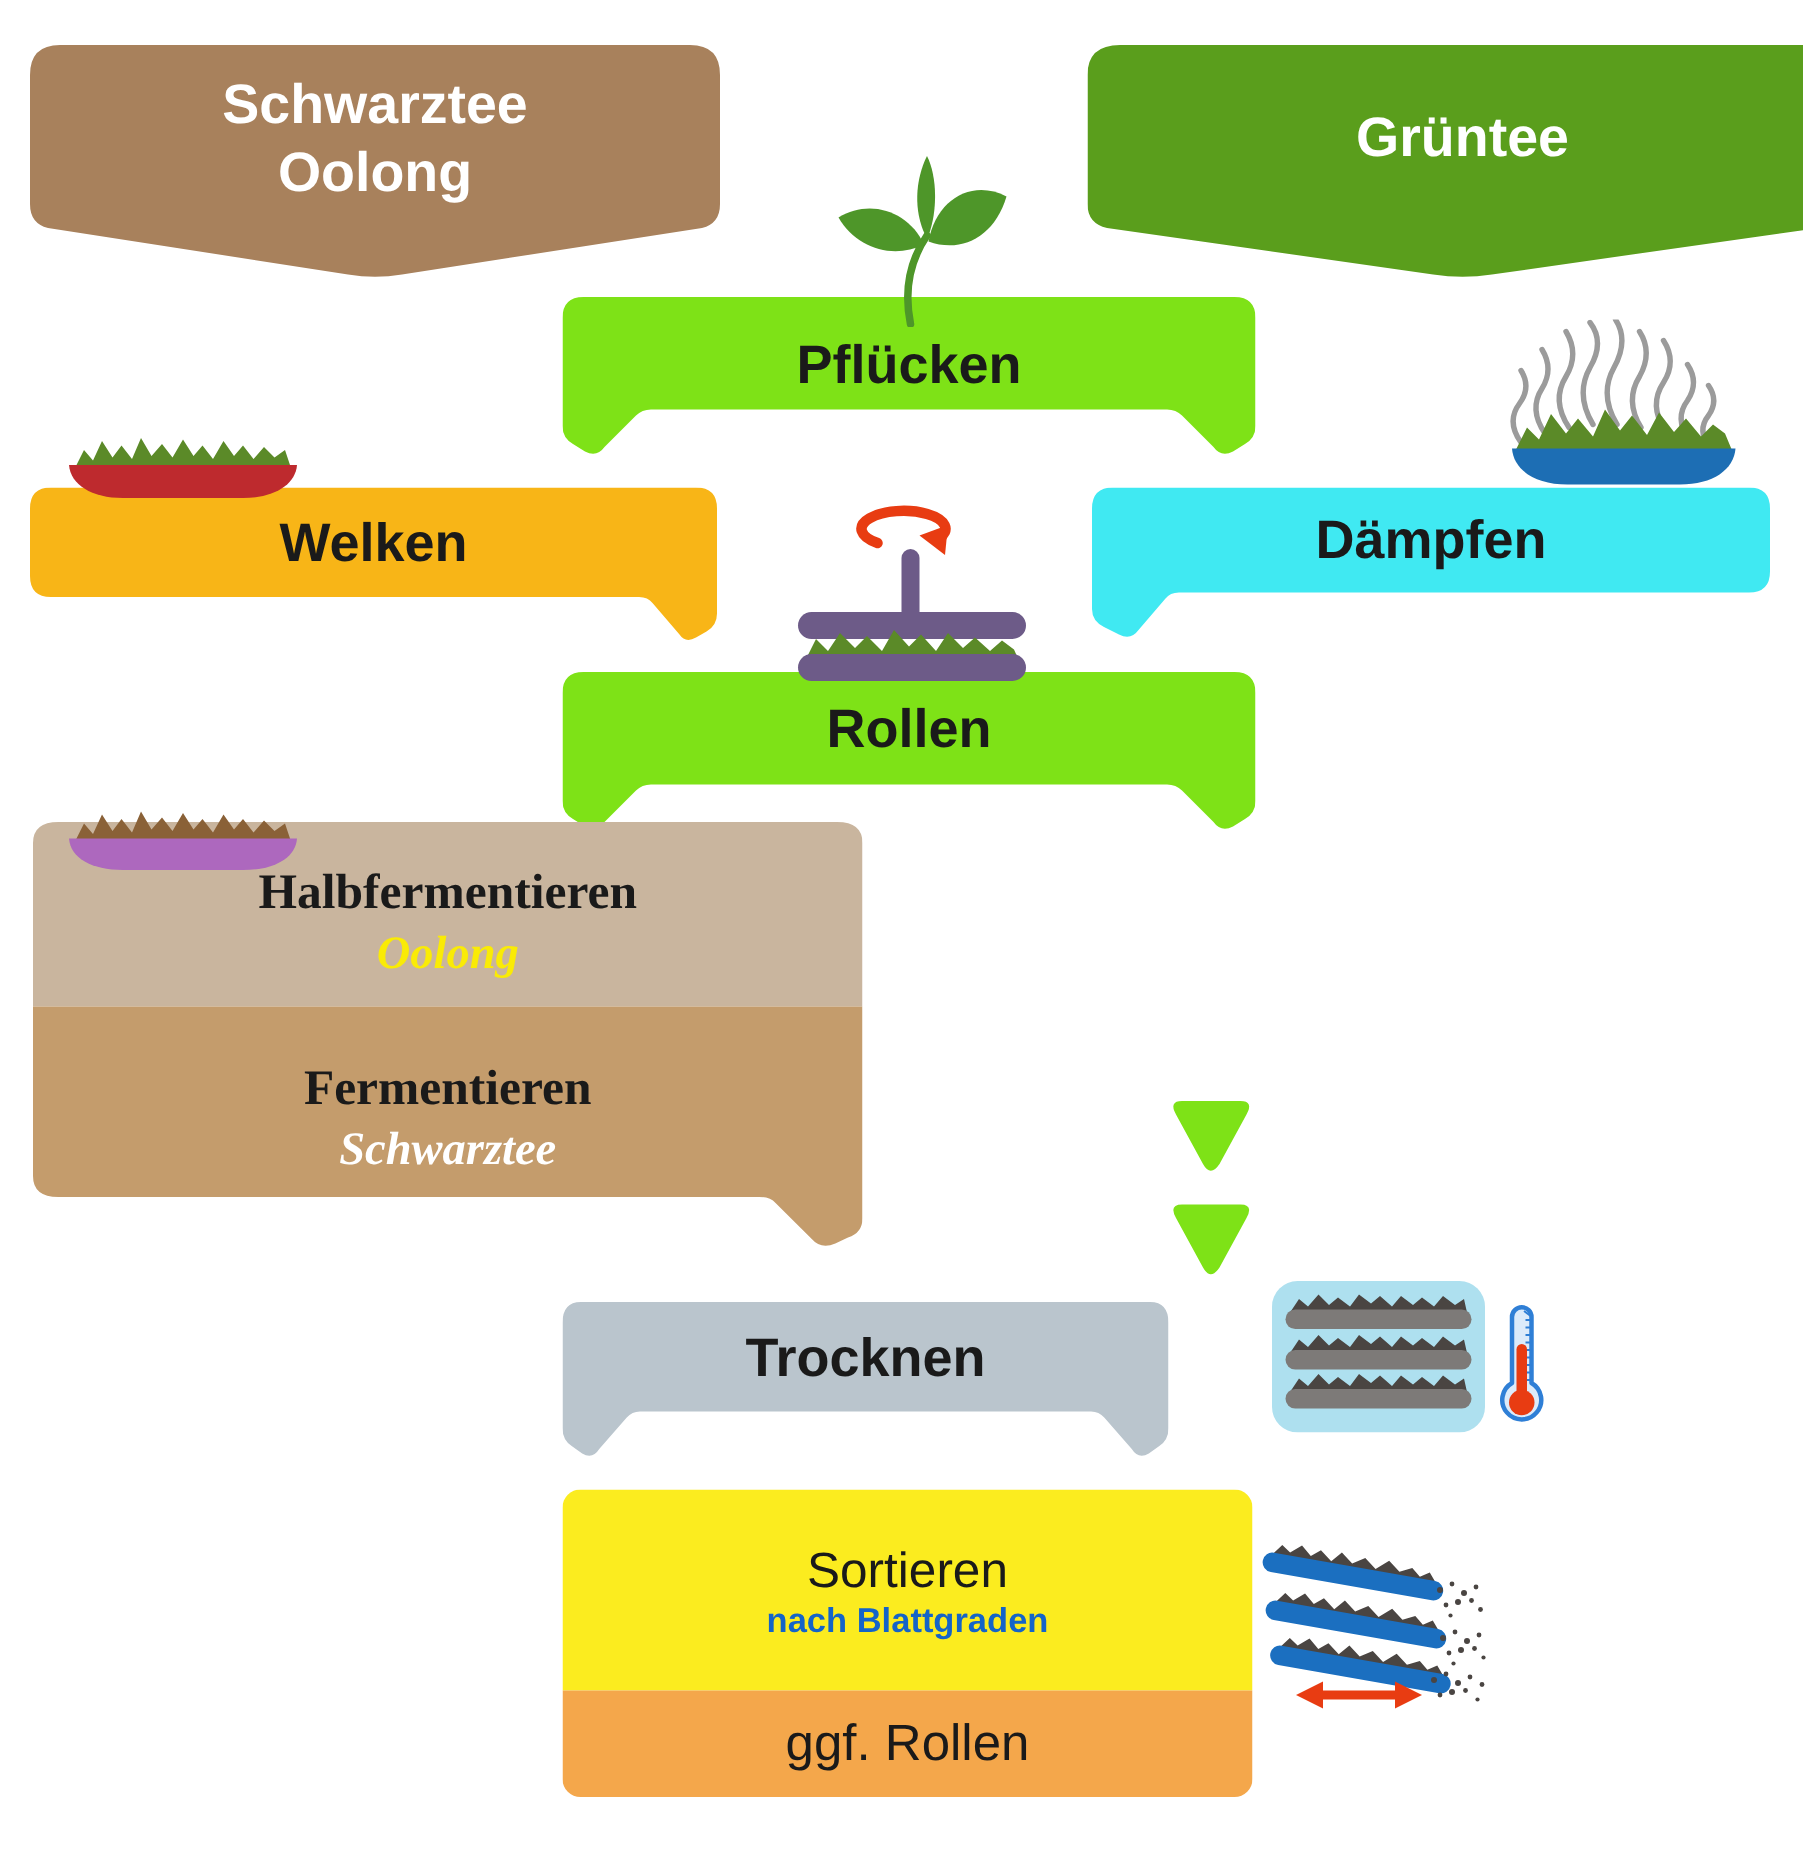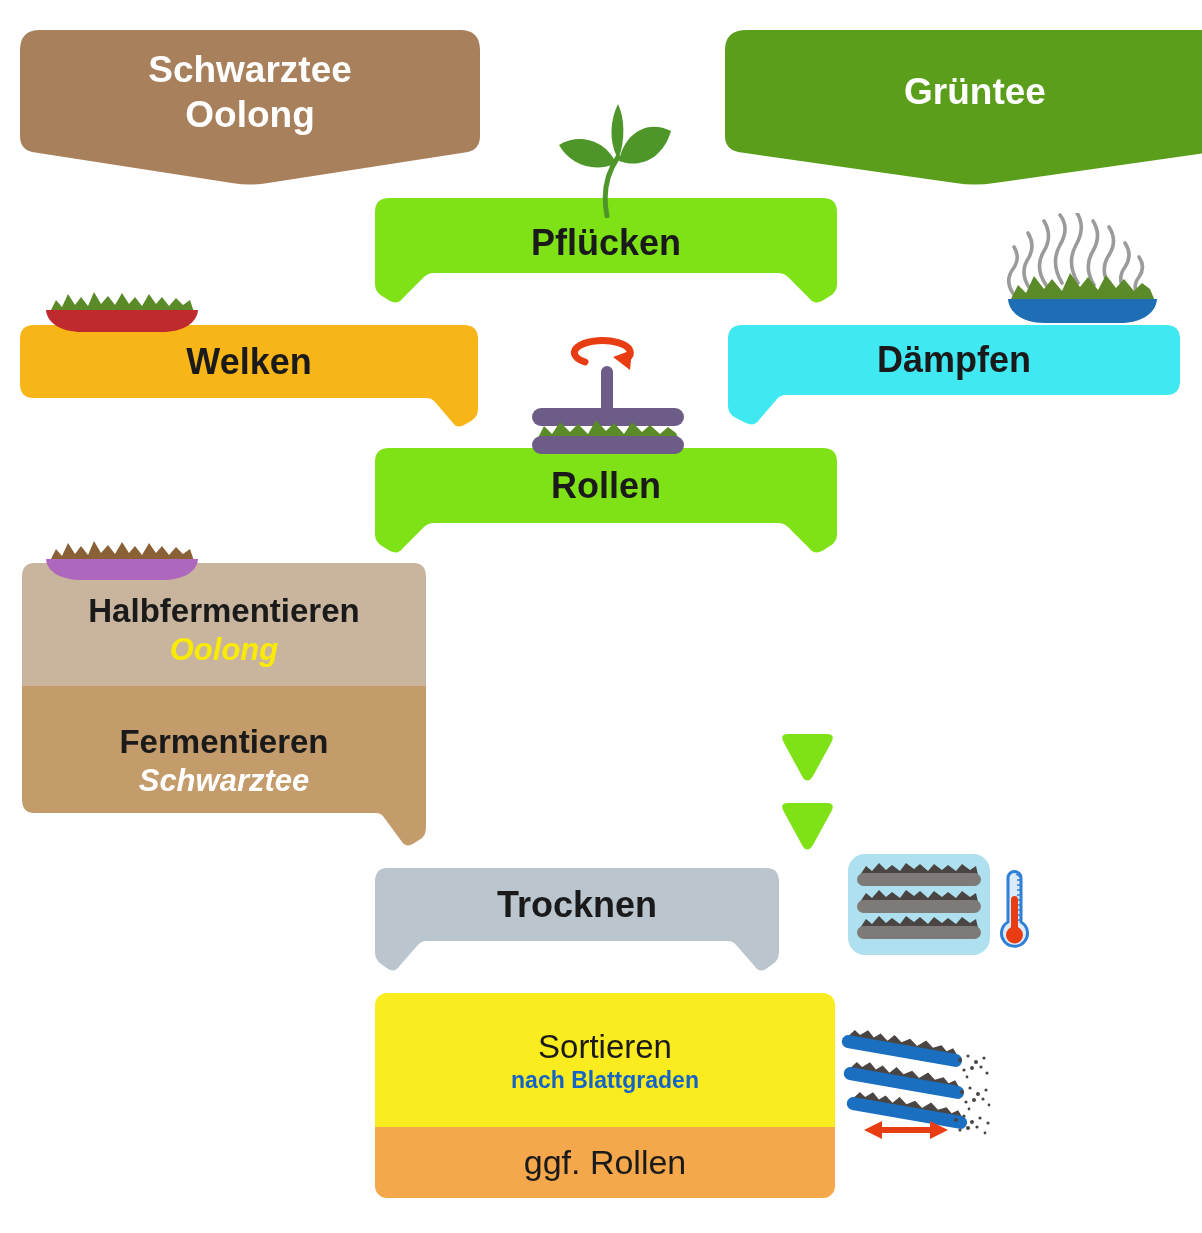--- a/index.html
+++ b/index.html
@@ -87,21 +87,21 @@
 
   <div class="node" style="left:375px;top:448px;width:462px;height:112px;">
     <svg viewBox="0 0 462 112" preserveAspectRatio="none">
       <path class="f-lime" d="M14 0 H448 Q462 0 462 14 V86 Q462 94 455 98 L447 103 Q439 107 434 100 L413 79 Q409 75 403 75 H59 Q53 75 49 79 L28 100 Q23 107 15 103 L7 98 Q0 94 0 86 V14 Q0 0 14 0 Z"></path>
     </svg>
     <div class="lbl lbl-black" style="top:0;height:75px;">
       <span>Rollen</span>
     </div>
   </div>
 
-  <div class="node" style="left:22px;top:563px;width:404px;height:293px;">
+  <div class="node" style="left:22px;top:548px;width:553px;height:293px;font-family:Liberation Serif, serif;">
     <svg viewBox="0 0 458 293" preserveAspectRatio="none">
       <path class="f-tanlight" d="M14 0 H444 Q458 0 458 14 V123 H0 V14 Q0 0 14 0 Z"></path>
       <path class="f-tandark" d="M0 123 H458 V264 Q458 274 450 277 L443 281 Q435 285 430 278 L410 254 Q407 250 401 250 H14 Q0 250 0 236 Z"></path>
     </svg>
     <div class="lbl" style="top:10px;height:113px;">
       <span style="font-size:33px;">Halbfermentieren</span>
       <span class="lbl-sub-yellow">Oolong</span>
     </div>
     <div class="lbl" style="top:128px;height:118px;">
       <span style="font-size:33px;margin-top:21px;">Fermentieren</span>

